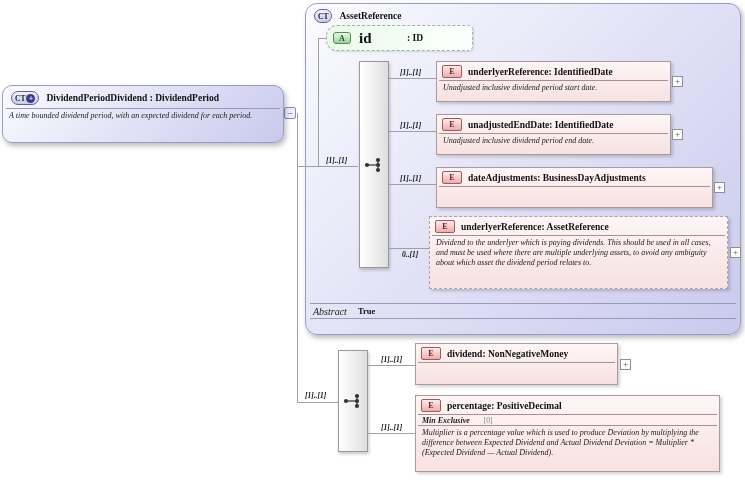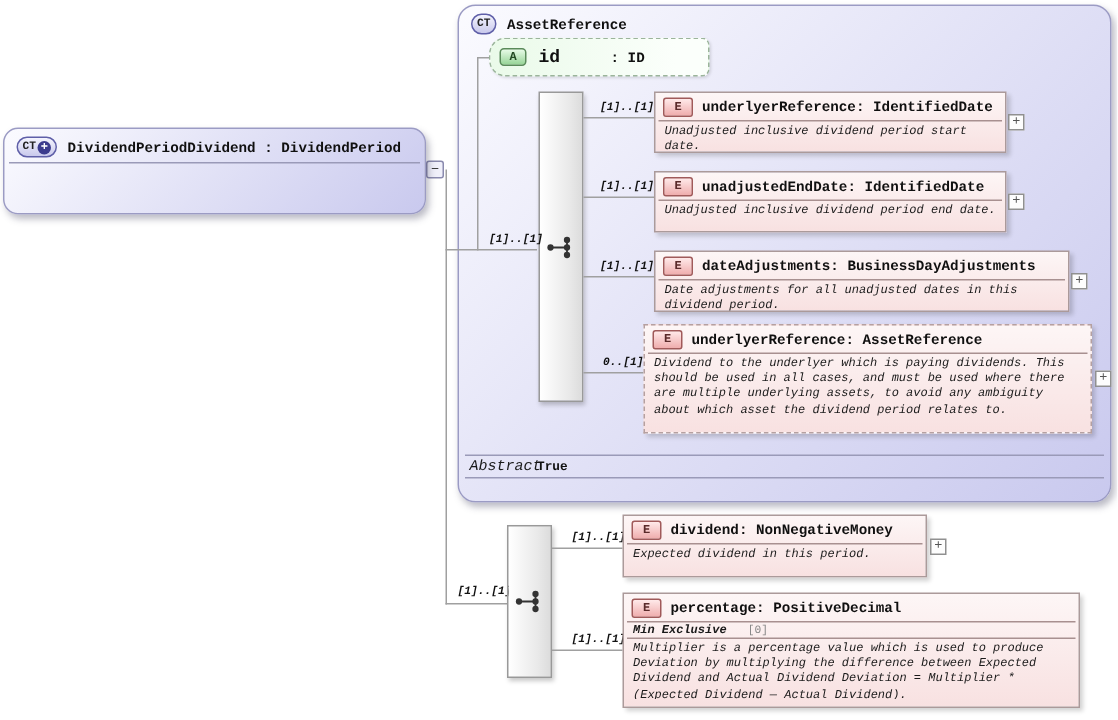--- a/index.html
+++ b/index.html
@@ -1,19 +1,19 @@
 <!DOCTYPE html>
 <html><head>
 <meta charset="utf-8">
 <style>
   * { margin:0; padding:0; box-sizing:border-box; }
   html,body { background:#fff; }
   #canvas {
     position:relative; width:745px; height:480px; background:#ffffff;
-    font-family:Liberation Mono, monospace; overflow:hidden;
+    font-family:Liberation Serif, serif; overflow:hidden;
   }
   .abs { position:absolute; }
   
   .ctbox {
     background:linear-gradient(135deg,#fbfbff 0%,#e4e4f7 45%,#c9c9ee 100%);
     border:1px solid #9b9bc4; border-radius:12px;
     box-shadow:2px 3px 5px rgba(60,60,90,.35);
   }
   .ct-header { display:flex; align-items:center; padding:5px 8px 3px; white-space:nowrap; }
   .ct-title { font-weight:bold; font-size:9.5px; color:#101010; margin-left:7px; }
@@ -51,21 +51,21 @@
     border:1px dashed #9bb49b; border-radius:11px 5px 5px 11px;
     display:flex; align-items:center; padding:0 6px;
     box-shadow:1px 1px 2px rgba(0,0,0,.12);
   }
   .icon-a {
     flex:0 0 auto; width:18px; height:12px;
     border:1px solid #5a8a5a; border-radius:3px;
     background:linear-gradient(to bottom,#e8fbe8,#97d497);
     font-size:8px; font-weight:bold; color:#234a23; text-align:center; line-height:11px;
   }
-  .attr-name { font-weight:bold; font-size:12px; color:#101010; margin-left:8px; width:48px; }
+  .attr-name { font-weight:bold; font-size:15px; color:#101010; margin-left:8px; width:48px; }
   .attr-type { font-weight:bold; font-size:9.5px; color:#101010; }
   
   .seq {
     background:linear-gradient(90deg,#ffffff 0%,#e9e9e9 70%,#dcdcdc 100%);
     border:1px solid #999; box-shadow:1px 2px 3px rgba(0,0,0,.22);
     display:flex; align-items:center; justify-content:center;
   }
   .line { background:#a0a0a0; }
   .card { font-size:7.5px; font-style:italic; font-weight:bold; color:#111; white-space:nowrap; }
   .plus {
@@ -115,21 +115,21 @@
       </svg>
     </div>
 
     <div class="abs line" style="left:83px;top:74px;width:47px;height:1px;"></div>
     <div class="abs line" style="left:83px;top:127px;width:47px;height:1px;"></div>
     <div class="abs line" style="left:83px;top:180px;width:47px;height:1px;"></div>
     <div class="abs line" style="left:83px;top:244px;width:40px;height:1px;"></div>
     <div class="abs card" style="left:94px;top:64px;">[1]..[1]</div>
     <div class="abs card" style="left:94px;top:117px;">[1]..[1]</div>
     <div class="abs card" style="left:94px;top:170px;">[1]..[1]</div>
-    <div class="abs card" style="left:96px;top:234px;">0..[1]</div>
+    <div class="abs card" style="left:96px;top:246px;">0..[1]</div>
 
     <div class="abs elem" style="left:130px;top:57px;width:235px;height:41px;">
       <div class="elem-title">
         <span class="icon-e"><span>E</span></span>
         <span class="elem-name">underlyerReference</span>
           <span class="elem-name"> : IdentifiedDate</span>
       </div>
       <div class="esep"></div>
       <div class="ann">Unadjusted inclusive dividend period start date.</div>
     </div>
@@ -146,21 +146,20 @@
     </div>
     <div class="abs plus" style="left:366px;top:125px;"><span>+</span></div>
 
     <div class="abs elem" style="left:130px;top:163px;width:277px;height:41px;">
       <div class="elem-title">
         <span class="icon-e"><span>E</span></span>
         <span class="elem-name">dateAdjustments</span>
           <span class="elem-name"> : BusinessDayAdjustments</span>
       </div>
       <div class="esep"></div>
-      <div class="ann">Date adjustments for all unadjusted dates in this dividend period.</div>
     </div>
     <div class="abs plus" style="left:408px;top:178px;"><span>+</span></div>
 
     <div class="abs elem optional" style="left:123px;top:212px;width:299px;height:73px;">
       <div class="elem-title">
         <span class="icon-e"><span>E</span></span>
         <span class="elem-name">underlyerReference</span>
           <span class="elem-name"> : AssetReference</span>
       </div>
       <div class="esep"></div>
@@ -183,20 +182,21 @@
 
   <div class="abs ctbox" style="left:2px;top:85px;width:282px;height:58px;border-radius:10px;">
     <div class="ct-header">
       <span class="icon-ct">
           <span>CT</span>
           <span class="ctplus"><span>+</span></span>
         </span>
       <span class="ct-title"><span>DividendPeriodDividend</span><span> : DividendPeriod</span></span>
     </div>
     <div class="hsep"></div>
+    <div class="ann">A time bounded dividend period, with an expected dividend for each period.</div>
   </div>
 
   <div class="abs seq" style="left:338px;top:350px;width:30px;height:102px;">
     <svg width="22" height="16" viewBox="0 0 22 16">
       <line x1="3" y1="8" x2="15" y2="8" stroke="#333" stroke-width="1.2"></line>
       <line x1="15" y1="3" x2="15" y2="13" stroke="#333" stroke-width="1.2"></line>
       <circle cx="4" cy="8" r="2.1" fill="#333"></circle>
       <circle cx="15" cy="3" r="2.1" fill="#333"></circle>
       <circle cx="15" cy="8" r="2.1" fill="#333"></circle>
       <circle cx="15" cy="13" r="2.1" fill="#333"></circle>
@@ -207,21 +207,20 @@
   <div class="abs card" style="left:381px;top:355px;">[1]..[1]</div>
   <div class="abs card" style="left:381px;top:423px;">[1]..[1]</div>
 
   <div class="abs elem" style="left:415px;top:343px;width:203px;height:42px;">
     <div class="elem-title">
       <span class="icon-e"><span>E</span></span>
       <span class="elem-name">dividend</span>
         <span class="elem-name"> : NonNegativeMoney</span>
     </div>
     <div class="esep"></div>
-    <div class="ann">Expected dividend in this period.</div>
   </div>
   <div class="abs plus" style="left:620px;top:359px;"><span>+</span></div>
 
   <div class="abs elem" style="left:415px;top:395px;width:305px;height:77px;">
     <div class="elem-title">
       <span class="icon-e"><span>E</span></span>
       <span class="elem-name">percentage</span>
         <span class="elem-name"> : PositiveDecimal</span>
     </div>
     <div class="esep"></div>

